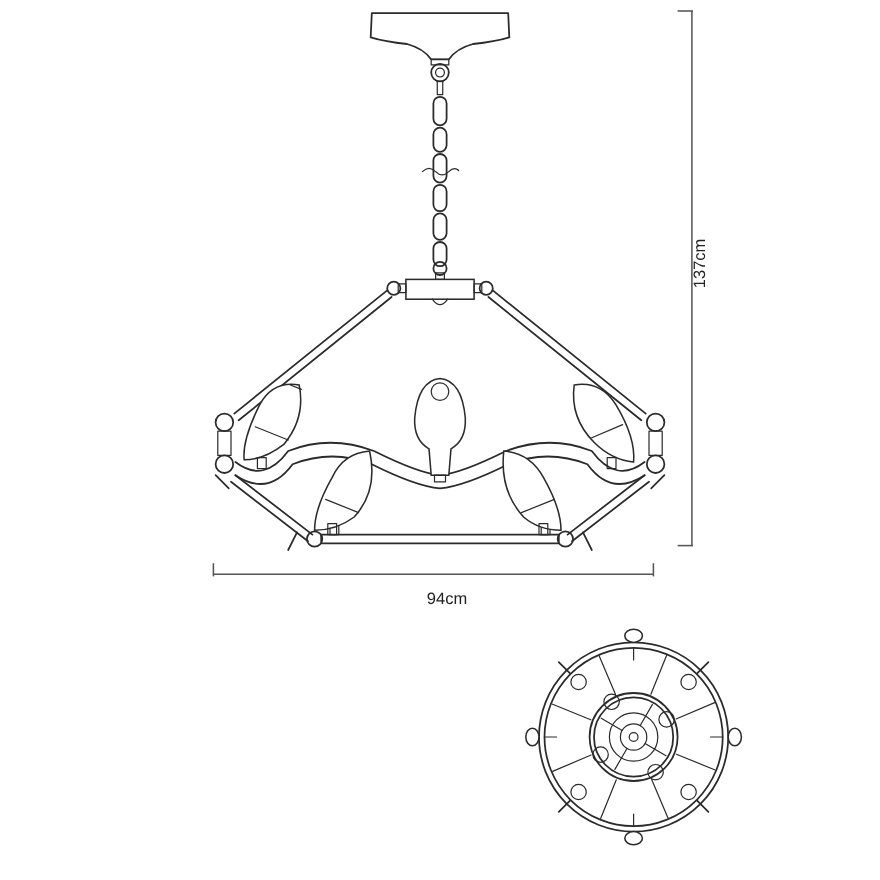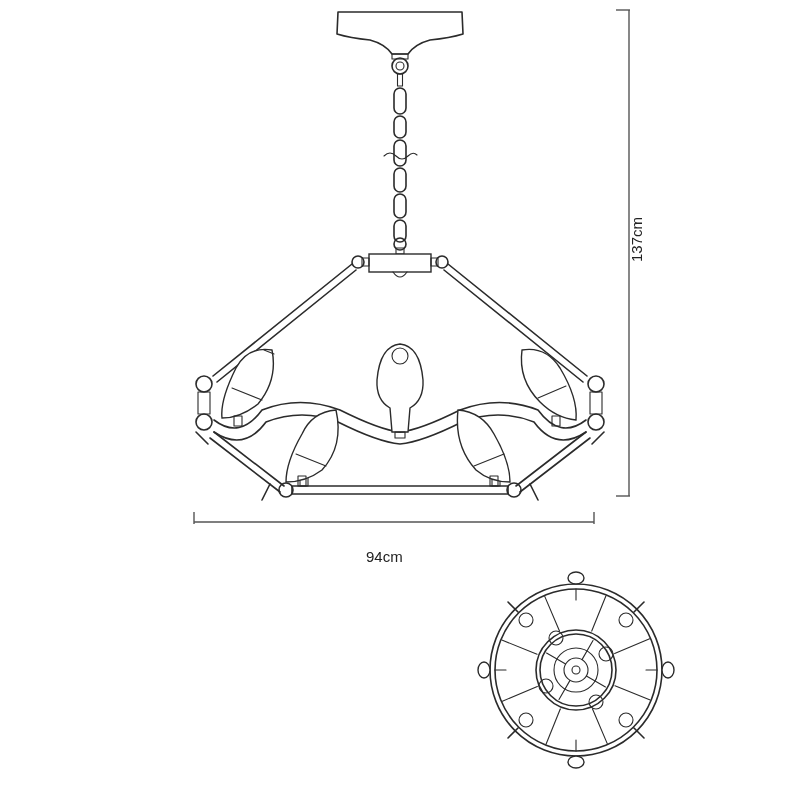--- a/index.html
+++ b/index.html
@@ -4,21 +4,21 @@
 <style>
   html, body { margin: 0; padding: 0; background: #ffffff; }
   body { width: 800px; height: 800px; position: relative; overflow: hidden; font-family: "Liberation Sans", sans-serif; }
   #drawing { position: absolute; left: 0; top: 0; width: 800px; height: 800px; }
   .ln { fill: none; stroke: #2b2b2b; stroke-width: 1.6; stroke-linecap: round; stroke-linejoin: round; }
   .thin { fill: none; stroke: #2b2b2b; stroke-width: 1.1; stroke-linecap: round; stroke-linejoin: round; }
   .fillw { fill: #ffffff; stroke: #2b2b2b; stroke-width: 1.4; }
   .dim { fill: none; stroke: #555555; stroke-width: 1.4; }
   .dim-label { position: absolute; font-size: 15px; color: #222222; white-space: nowrap; }
   #height-label { left: 628px; top: 262px; transform: rotate(-90deg); transform-origin: left top; }
-  #width-label { left: 366px; top: 536px; margin-top: 12px; }
+  #width-label { left: 388px; top: 536px; }
 </style>
 </head>
 <body>
 
 <svg id="drawing" viewBox="0 0 800 800" xmlns="http://www.w3.org/2000/svg">
 
   <g>
     <path class="ln" d="M338 12 L462 12 L463 34 Q450 38 430 40 Q415 44 408 54 L392 54 Q385 44 370 40 Q350 38 337 34 Z"></path>
     <rect class="thin" x="392" y="54" width="16" height="5"></rect>
   </g>

